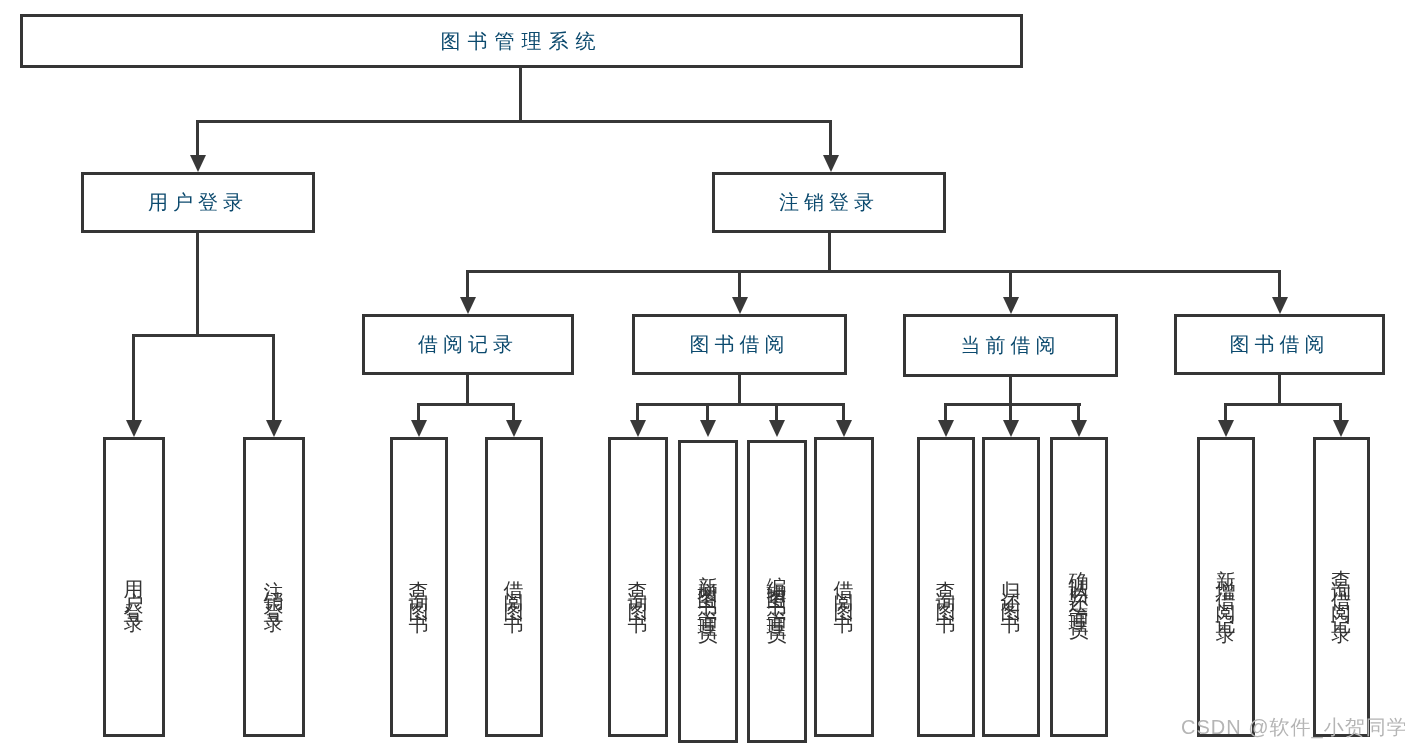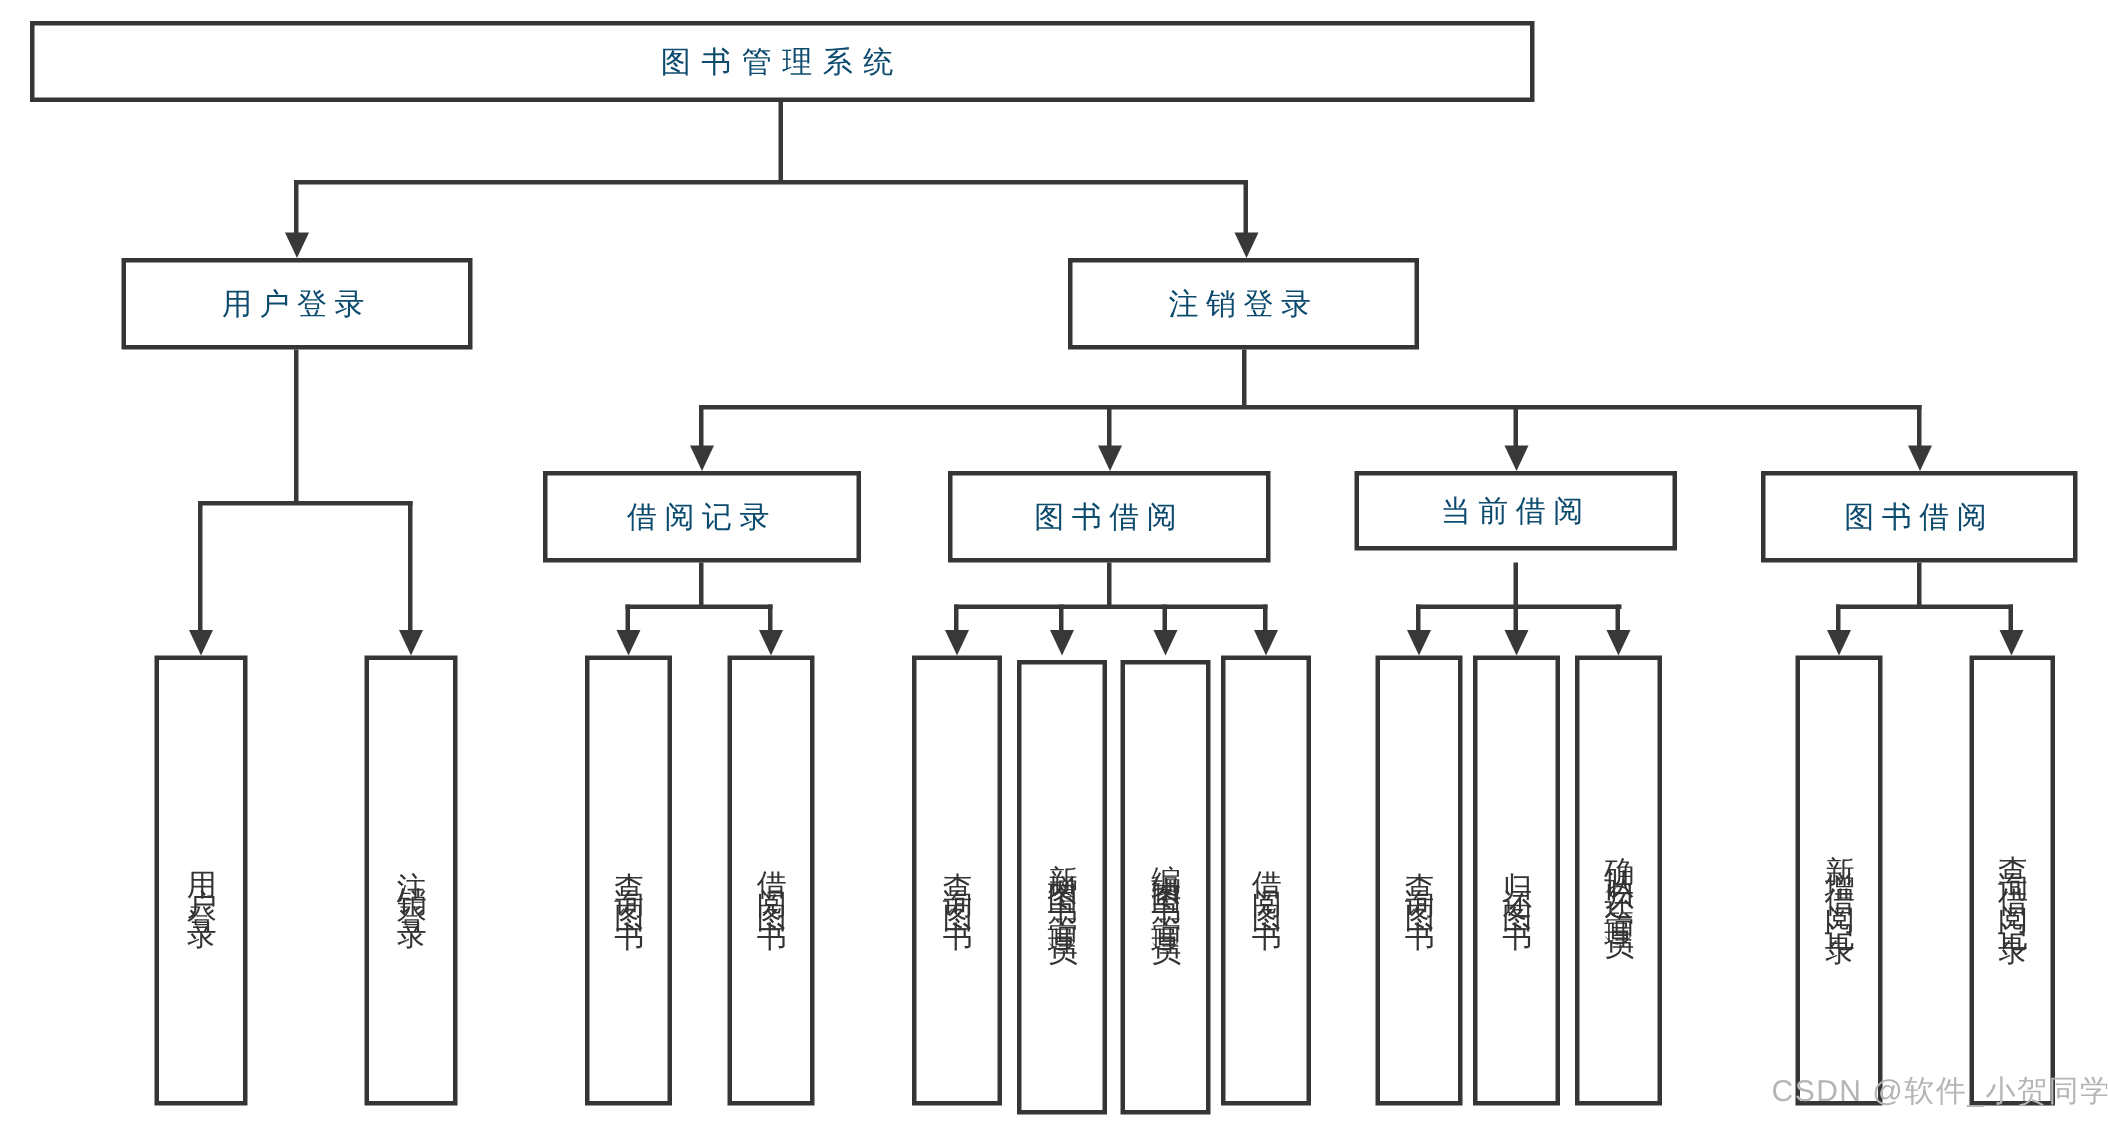--- a/index.html
+++ b/index.html
@@ -42,21 +42,21 @@
   <div class="hbox" style="left:712px;top:172px;width:234px;height:61px">
     <span>注销登录</span>
   </div>
 
   <div class="hbox" style="left:362px;top:314px;width:212px;height:61px">
     <span>借阅记录</span>
   </div>
   <div class="hbox" style="left:632px;top:314px;width:215px;height:61px">
     <span>图书借阅</span>
   </div>
-  <div class="hbox" style="left:903px;top:314px;width:215px;height:53px">
+  <div class="hbox" style="left:903px;top:314px;width:215px;height:63px">
     <span>当前借阅</span>
   </div>
   <div class="hbox" style="left:1174px;top:314px;width:211px;height:61px">
     <span>图书借阅</span>
   </div>
 
   <div class="vbox" style="left:103px;top:437px;width:62px;height:300px">
     <span class="vtext">用户登录</span>
   </div>
   <div class="vbox" style="left:243px;top:437px;width:62px;height:300px">

